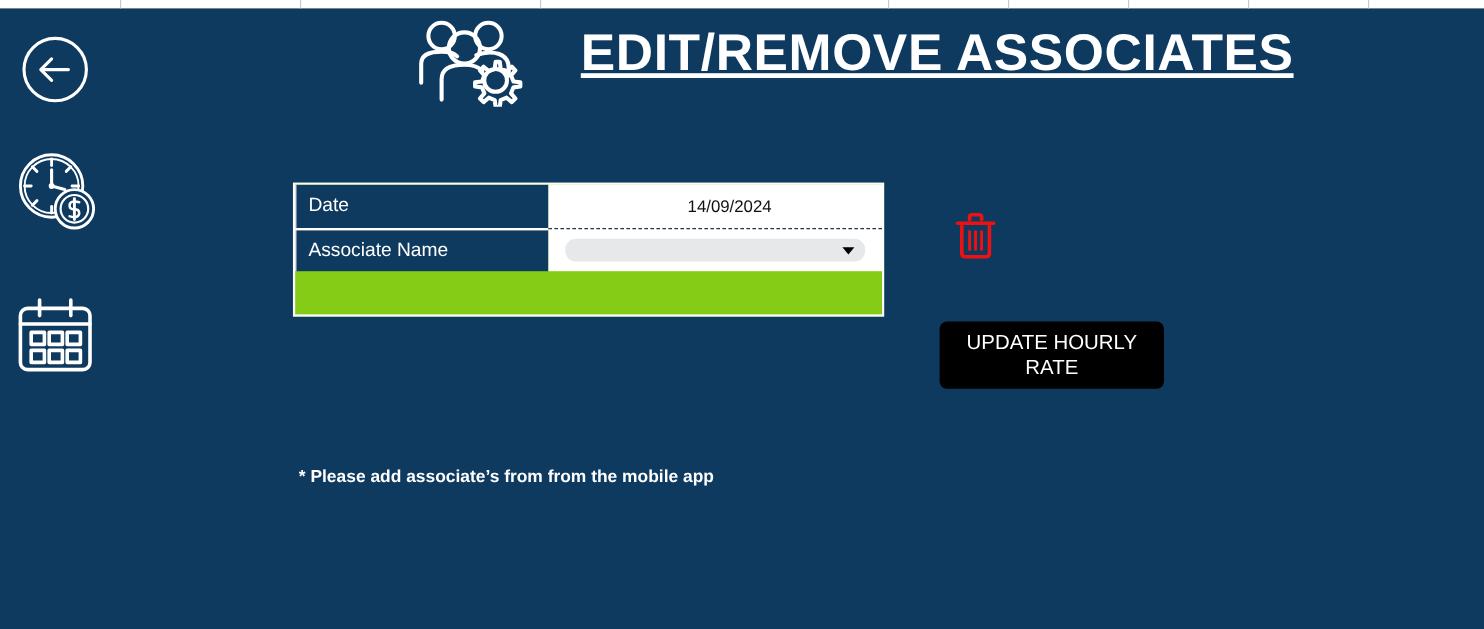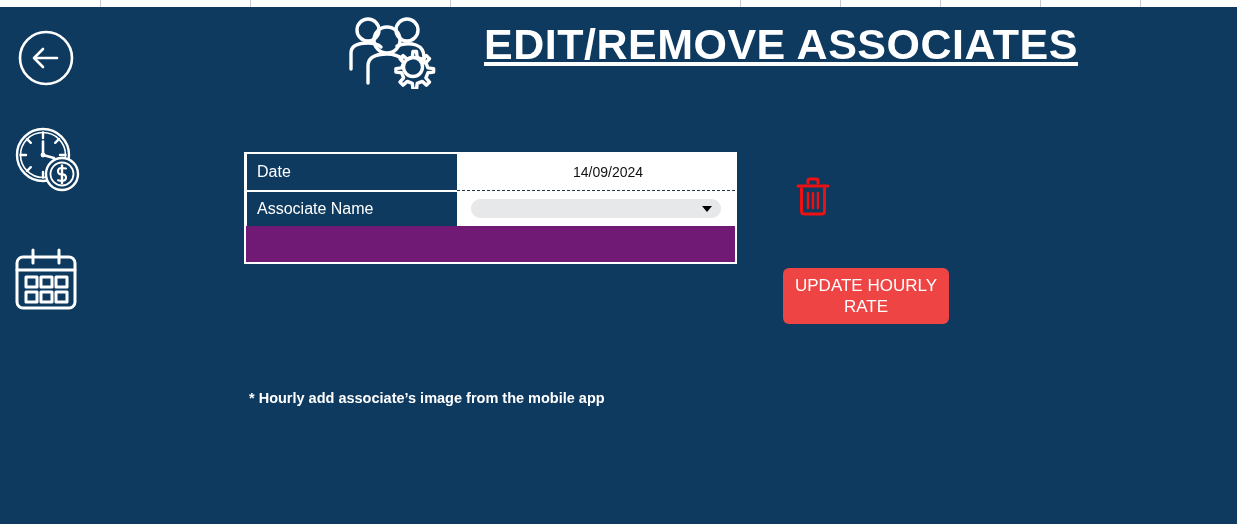--- a/index.html
+++ b/index.html
@@ -58,21 +58,21 @@
 
   
   #left-rail { position: absolute; left: 0; top: 0; width: 100px; height: 524px; }
   #clock-money-icon { position: absolute; left: 12px; top: 124px; width: 70px; height: 70px; cursor: pointer; }
   #calendar-icon   { position: absolute; left: 12px; top: 248px; width: 68px; height: 64px; cursor: pointer; }
 
   
   #form-table {
     position: absolute; left: 244px; top: 152px;
     width: 493px; height: 112px;
-    background: #701a75;
+    background: #84cc16;
     border: 2px solid #ffffff;
     outline: 1px solid #0e3a60;
   }
   .form-row {
     display: flex;
     width: 100%;
     height: 36px;
     align-items: stretch;
   }
   .form-row + .form-row .label-cell { border-top: 2px solid #ffffff; }
@@ -124,22 +124,22 @@
   #hourly-rate-value { color: #111; font-size: 14px; }
 
   
   #delete-button {
     position: absolute; left: 795px; top: 177px;
     width: 36px; height: 40px;
     cursor: pointer;
   }
   #update-hourly-rate-button {
     position: absolute; left: 783px; top: 268px;
-    width: 166px; height: 56px;
-    background: #ef4444;
+    width: 187px; height: 56px;
+    background: #000000;
     border: none;
     border-radius: 6px;
     color: #ffffff;
     font-size: 17px;
     font-family: "Liberation Sans", sans-serif;
     line-height: 21px;
     cursor: pointer;
     padding: 0 10px;
     text-align: center;
   }
@@ -279,15 +279,15 @@
         <path d="M6.5 11.5 L6.5 34 Q6.5 37 9.5 37 L26.5 37 Q29.5 37 29.5 34 L29.5 11.5"></path>
         <line x1="13" y1="16" x2="13" y2="31" stroke-width="2.4"></line>
         <line x1="18" y1="16" x2="18" y2="31" stroke-width="2.4"></line>
         <line x1="23" y1="16" x2="23" y2="31" stroke-width="2.4"></line>
       </g>
     </svg>
   </div>
 
   <button id="update-hourly-rate-button">UPDATE HOURLY RATE</button>
 
-  <div id="footnote">* Hourly add associate’s image from the mobile app</div>
+  <div id="footnote">* Please add associate’s from from the mobile app</div>
 
 </div>
 
 </body></html>

